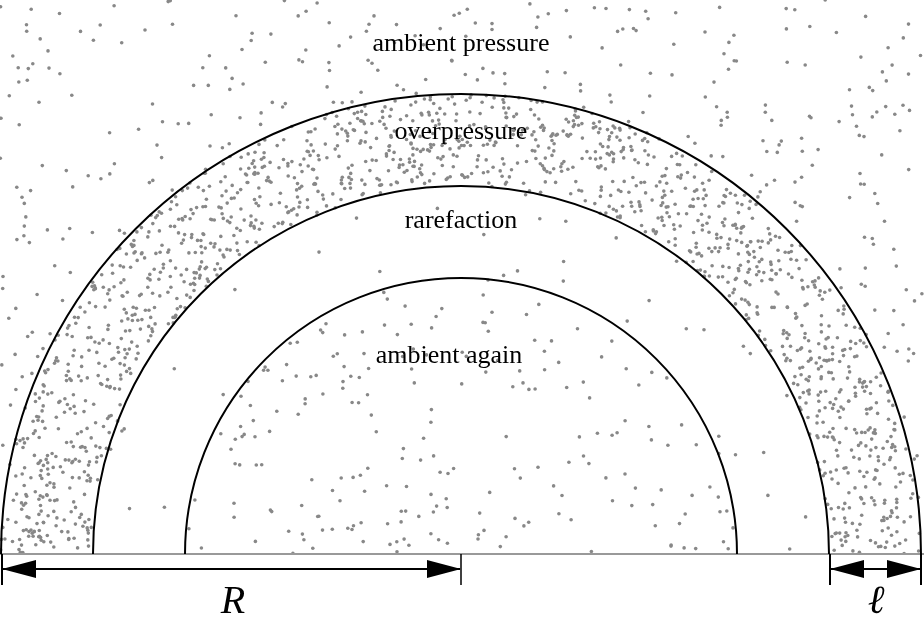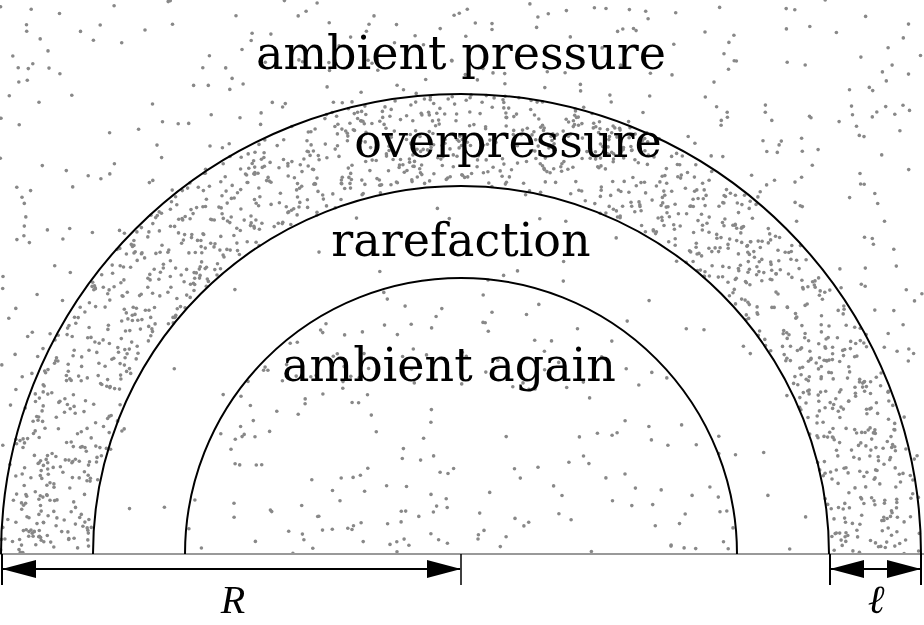--- a/index.html
+++ b/index.html
@@ -6,21 +6,21 @@
     body { width: 924px; height: 625px; overflow: hidden; position: relative; }
     #diagram { position: absolute; left: 0; top: 0; width: 924px; height: 625px; }
     .label {
       position: absolute;
       font-family: "DejaVu Serif", "Liberation Serif", serif;
       color: #000;
       white-space: nowrap;
       transform: translateX(-50%);
       line-height: 1;
     }
-    .label-region { font-size: 46px; }
+    .label-region { font-size: 26px; font-family: Liberation Serif, serif; }
     .label-math { font-size: 40px; font-style: italic; font-family: "Liberation Serif", "DejaVu Serif", serif; }
   </style>
 </head>
 <body>
 
 <svg id="diagram" width="924" height="625" viewBox="0 0 924 625" xmlns="http://www.w3.org/2000/svg">
   <defs>
     <clipPath id="clip-above-baseline">
       <rect x="0" y="0" width="924" height="554"></rect>
     </clipPath>
@@ -2091,17 +2091,17 @@
   </g>
 
   <g>
     <line x1="830" y1="554" x2="830" y2="585" stroke="#000" stroke-width="2"></line>
     <line x1="921" y1="554" x2="921" y2="585" stroke="#000" stroke-width="2"></line>
     <line x1="831" y1="569" x2="920" y2="569" stroke="#000" stroke-width="2" marker-start="url(#arrow-start)" marker-end="url(#arrow-end)"></line>
   </g>
 </svg>
 
 <div class="label label-region" style="left:461px; top:30px;">ambient pressure</div>
-<div class="label label-region" style="left:461px; top:118px;margin-left:47px;">overpressure</div>
-<div class="label label-region" style="left:461px; top:217px;">rarefaction</div>
+<div class="label label-region" style="left:461px; top:118px;">overpressure</div>
+<div class="label label-region" style="left:461px; top:207px;">rarefaction</div>
 <div class="label label-region" style="left:449px; top:342px;">ambient again</div>
 <div class="label label-math" style="left:233px; top:580px;">R</div>
 <div class="label label-math" style="left:876px; top:580px;">ℓ</div>
 
 </body></html>

